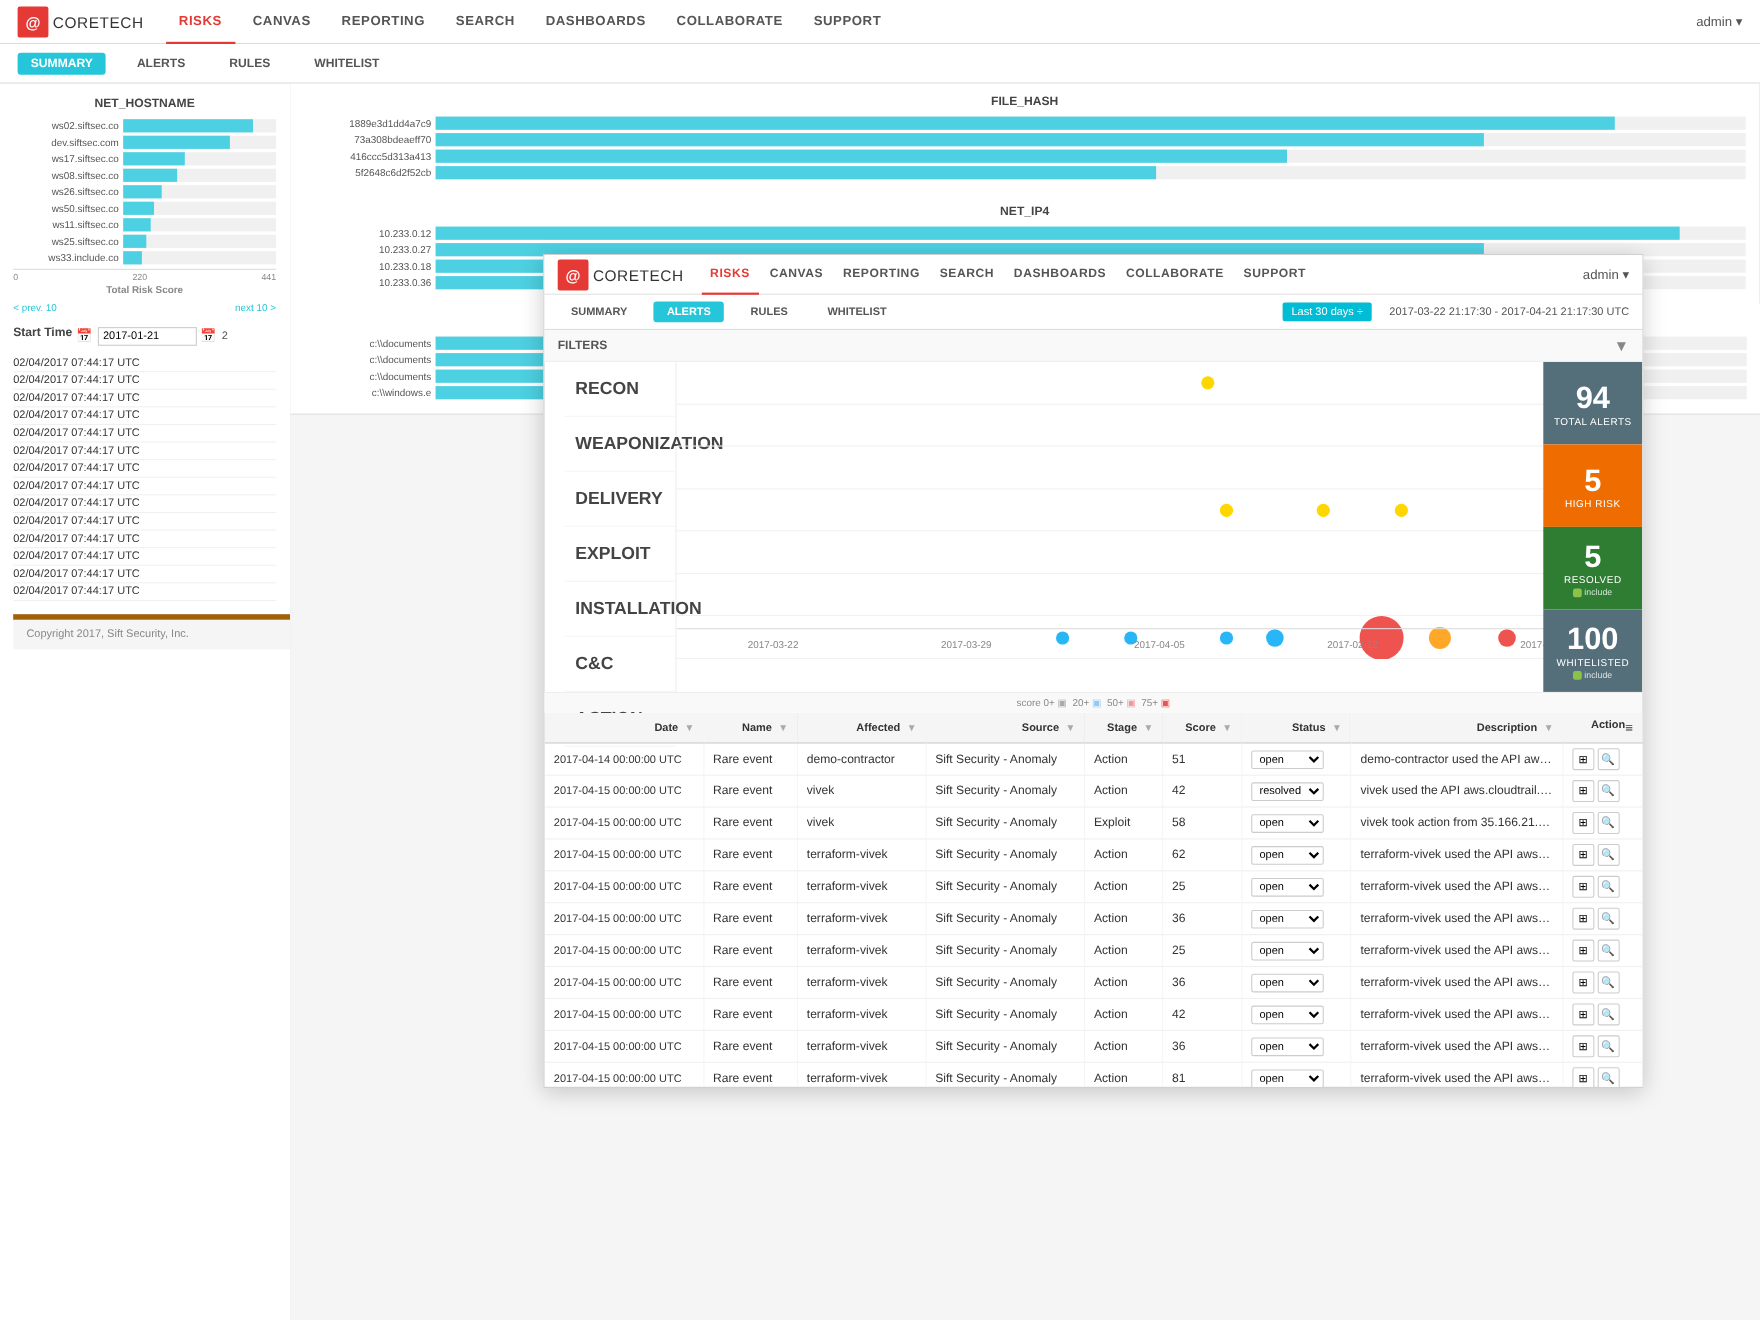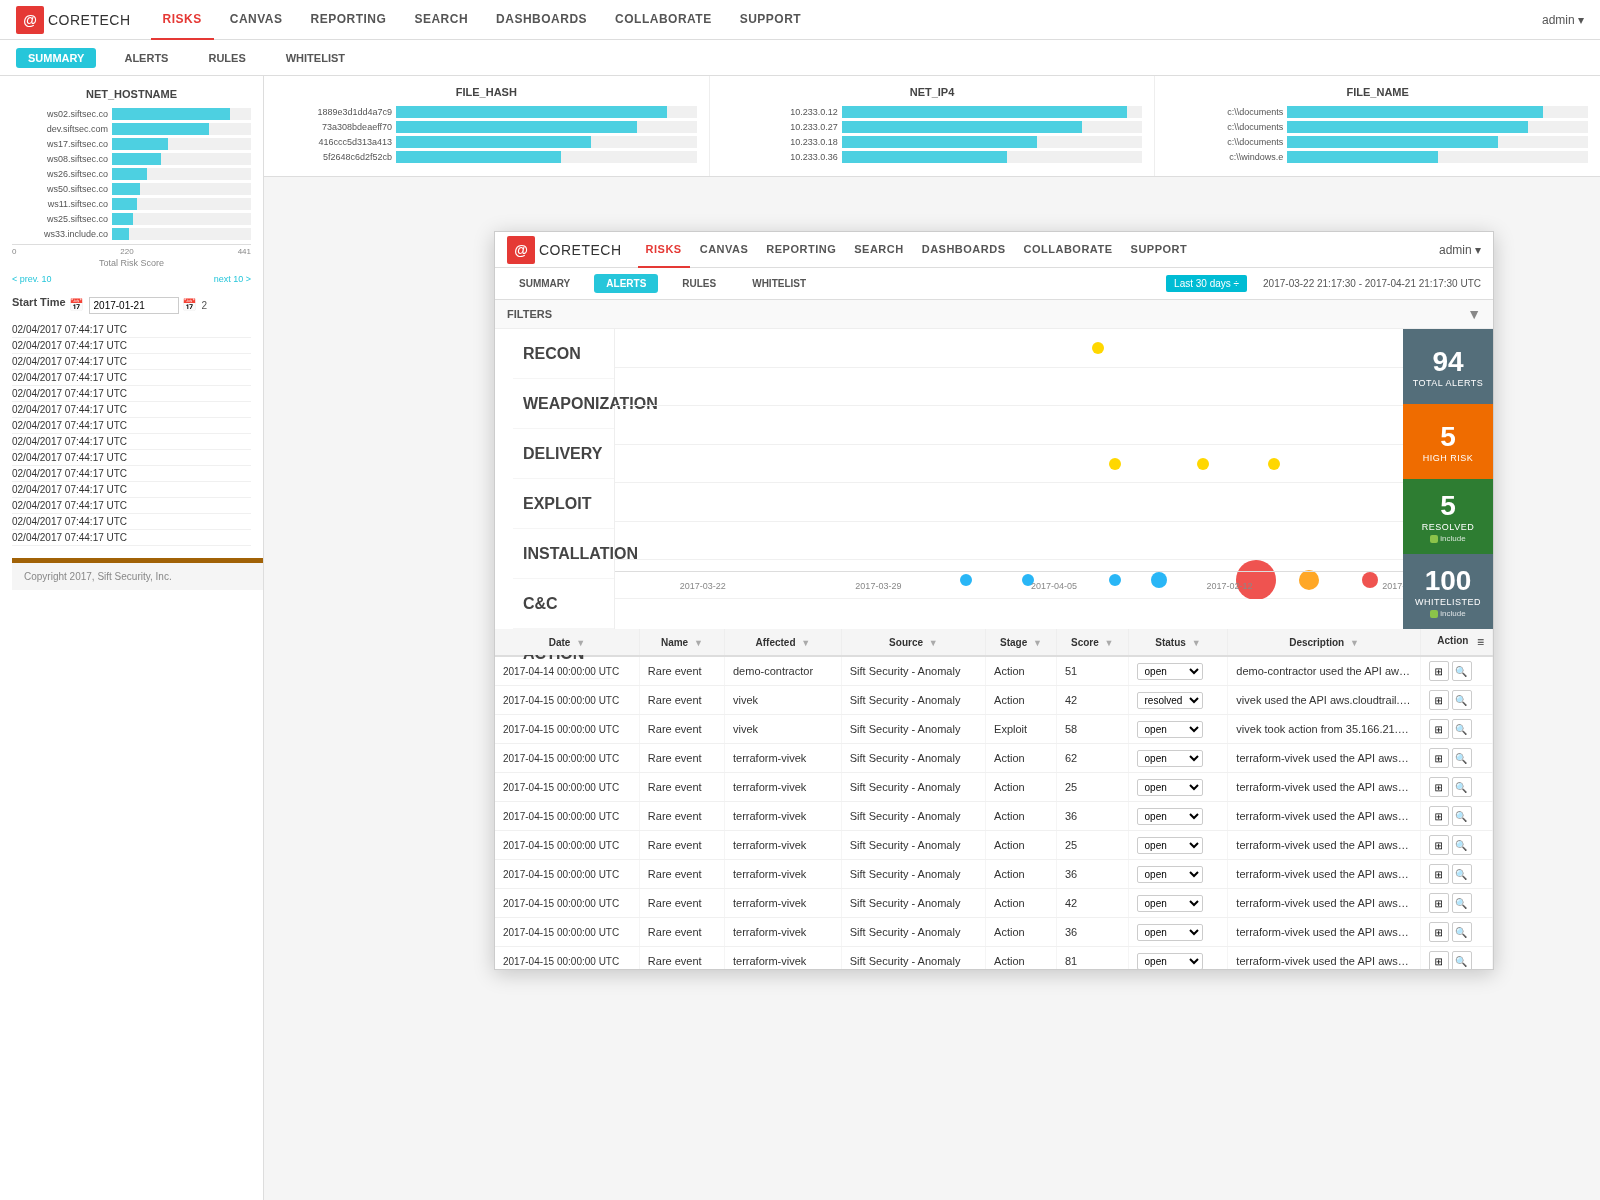--- a/index.html
+++ b/index.html
@@ -18,21 +18,21 @@
     
     .secondary-nav { background: #fff; border-bottom: 1px solid #ddd; padding: 0 16px; display: flex; align-items: center; gap: 16px; height: 36px; }
     .sec-nav-btn { padding: 4px 12px; font-size: 11px; font-weight: 600; cursor: pointer; border-radius: 3px; border: none; background: transparent; color: #555; text-transform: uppercase; }
     .sec-nav-btn.active { background: #26c6da; color: #fff; border-radius: 3px; }
 
     
     .main-container { display: flex; height: calc(1200px - 76px); overflow: hidden; position: relative; }
     .left-panel { width: 264px; background: #fff; border-right: 1px solid #ddd; padding: 12px; overflow-y: auto; flex-shrink: 0; }
 
     
-    .charts-section { display: flex; gap: 0; background: #fff; border-bottom: 1px solid #ddd; margin-bottom: 0; }
+    .charts-section { display: flex; gap: 0; background: #fff; border-bottom: 1px solid #ddd; margin-bottom: 0; flex-direction: column; }
     .chart-block { flex: 1; padding: 10px 12px; border-right: 1px solid #eee; }
     .chart-block:last-child { border-right: none; }
     .chart-title { font-size: 11px; font-weight: 700; text-align: center; margin-bottom: 8px; color: #444; }
     .bar-row { display: flex; align-items: center; margin-bottom: 3px; }
     .bar-label { font-size: 9px; color: #555; width: 100px; text-align: right; padding-right: 4px; overflow: hidden; text-overflow: ellipsis; white-space: nowrap; }
     .bar-label-short { font-size: 9px; color: #555; width: 120px; text-align: right; padding-right: 4px; overflow: hidden; text-overflow: ellipsis; white-space: nowrap; }
     .bar-container { flex: 1; height: 12px; background: #f0f0f0; }
     .bar-fill { height: 100%; background: #4dd0e1; }
     .chart-axis { display: flex; justify-content: space-between; font-size: 8px; color: #888; margin-top: 4px; padding-top: 2px; border-top: 1px solid #ddd; }
 
@@ -74,21 +74,21 @@
     .stats-boxes { position: absolute; right: 0; top: 0; width: 90px; height: 300px; display: flex; flex-direction: column; }
     .stat-box { flex: 1; display: flex; flex-direction: column; align-items: center; justify-content: center; color: #fff; }
     .stat-number { font-size: 28px; font-weight: bold; }
     .stat-label { font-size: 9px; text-align: center; text-transform: uppercase; letter-spacing: 0.5px; }
     .stat-include { font-size: 8px; color: rgba(255,255,255,0.8); display: flex; align-items: flex-end; gap: 2px; margin-top: 2px; }
     .stat-include-dot { width: 8px; height: 8px; border-radius: 2px; }
 
     
     .alerts-table-section { overflow-y: auto; max-height: 340px; }
     .alerts-table { width: 100%; border-collapse: collapse; font-size: 11px; }
-    .alerts-table th { background: #f5f5f5; padding: 6px 8px; font-weight: 600; text-align: center; border-bottom: 2px solid #ddd; border-right: 1px solid #eee; white-space: nowrap; font-size: 10px; position: sticky; top: 0; }
+    .alerts-table th { background: #f5f5f5; padding: 6px 8px; font-weight: 600; text-align: right; border-bottom: 2px solid #ddd; border-right: 1px solid #eee; white-space: nowrap; font-size: 10px; position: sticky; top: 0; }
     .alerts-table td { padding: 4px 8px; border-bottom: 1px solid #f0f0f0; border-right: 1px solid #f5f5f5; white-space: nowrap; overflow: hidden; max-width: 120px; text-overflow: ellipsis; }
     .filter-icon { font-size: 9px; color: #aaa; cursor: pointer; margin-left: 3px; }
     .status-select { font-size: 10px; border: 1px solid #ccc; padding: 1px 3px; border-radius: 2px; background: #fff; }
     .action-icons { display: flex; gap: 3px; }
     .action-btn { width: 20px; height: 20px; border: 1px solid #ccc; border-radius: 2px; display: flex; align-items: center; justify-content: center; cursor: pointer; font-size: 10px; background: #fff; }
 
     .copyright { position: absolute; bottom: 0; left: 0; width: 264px; padding: 8px 12px; background: #f5f5f5; font-size: 10px; color: #888; border-top: 5px solid #a16207; }
   </style>
 </head>
 <body>
@@ -177,21 +177,21 @@
     <div class="bar-container">
       <div class="bar-fill" style="width:12%"></div>
     </div>
           </div>
         </div>
       <div class="chart-axis">
         <span>0</span>
         <span>220</span>
         <span>441</span>
       </div>
-      <div style="text-align:center;font-size:9px;color:#888;margin-top:2px;">Total Risk Score</div>
+      <div style="text-align:center;font-size:9px;color:#888;margin-top:2px;font-weight:bold;">Total Risk Score</div>
       <div style="display:flex;justify-content:space-between;margin-top:6px;">
         <span style="font-size:9px;color:#26c6da;cursor:pointer;">&lt; prev. 10</span>
         <span style="font-size:9px;color:#26c6da;cursor:pointer;">next 10 &gt;</span>
       </div>
     </div>
 
     <div class="start-time-section">
       <div class="start-time-row">
         <span class="start-time-label">Start Time</span>
         <span class="cal-icon">📅</span>
@@ -396,20 +396,23 @@
               <div class="stat-include"><span class="stat-include-dot" style="background:#8bc34a;"></span>include</div>
             </div>
             <div class="stat-box" style="background: rgb(84, 110, 122); flex: 1 1 0%; display: flex; flex-direction: column; align-items: center; justify-content: center; color: rgb(255, 255, 255); padding: 4px;">
               <div class="stat-number">100</div>
     <div class="stat-label">WHITELISTED</div>
               <div class="stat-include"><span class="stat-include-dot" style="background:#8bc34a;"></span>include</div>
             </div>
           </div>
       </div>
 
+      <div class="score-legend">
+        score 0+ <span style="color:#aaa;">▣</span>&nbsp; 20+ <span style="color:#90caf9;">▣</span>&nbsp; 50+ <span style="color:#ef9a9a;">▣</span>&nbsp; 75+ <span style="color:#ef5350;">▣</span>
+      </div>
 
       <div class="alerts-table-section">
         <table class="alerts-table">
           <thead id="table-head">
               <tr>
                 <th>Date <span class="filter-icon">▼</span></th>
                 <th>Name <span class="filter-icon">▼</span></th>
                 <th>Affected <span class="filter-icon">▼</span></th>
                 <th>Source <span class="filter-icon">▼</span></th>
                 <th>Stage <span class="filter-icon">▼</span></th>

